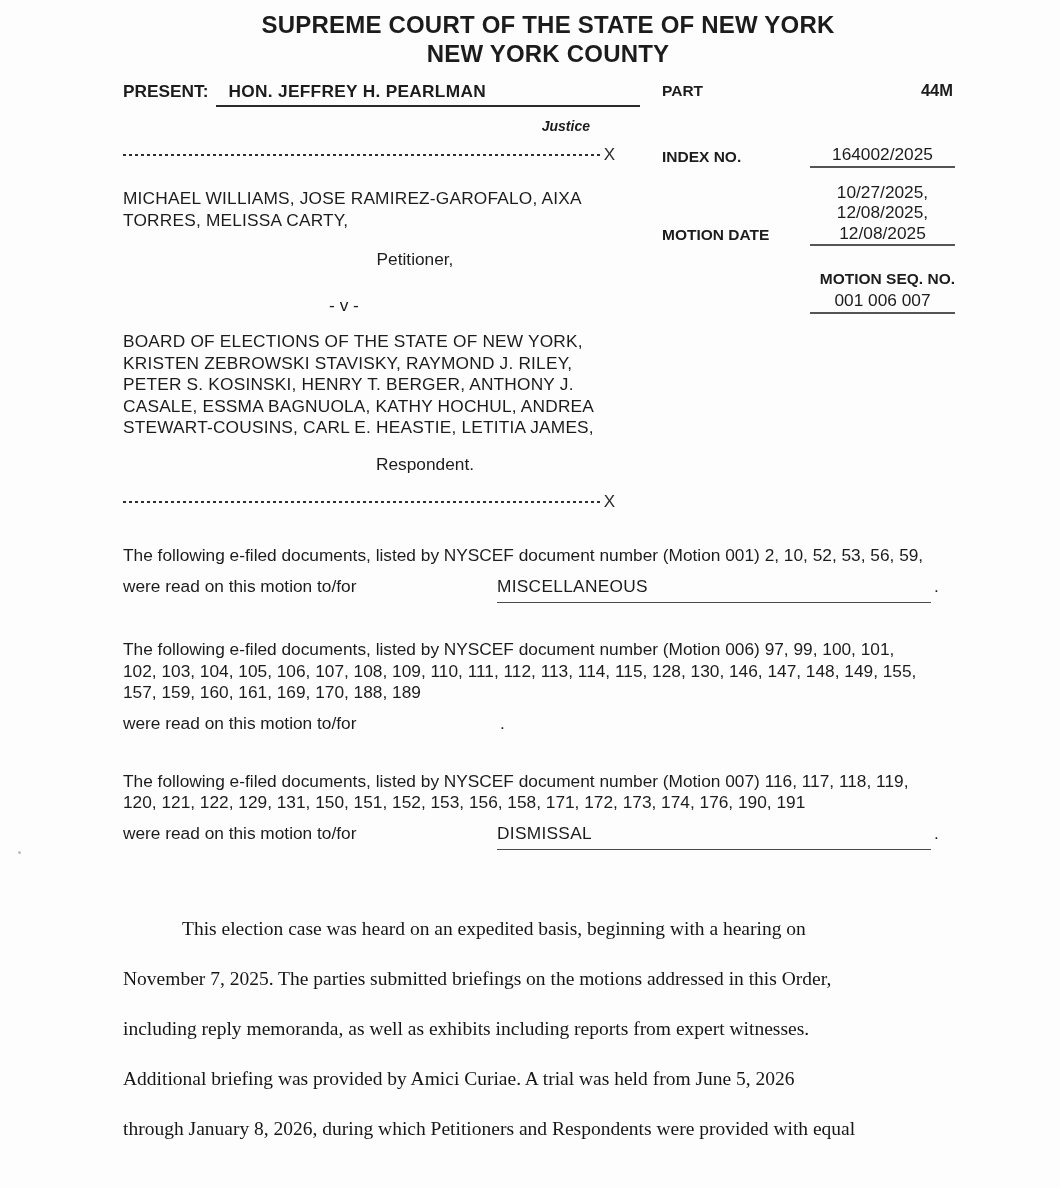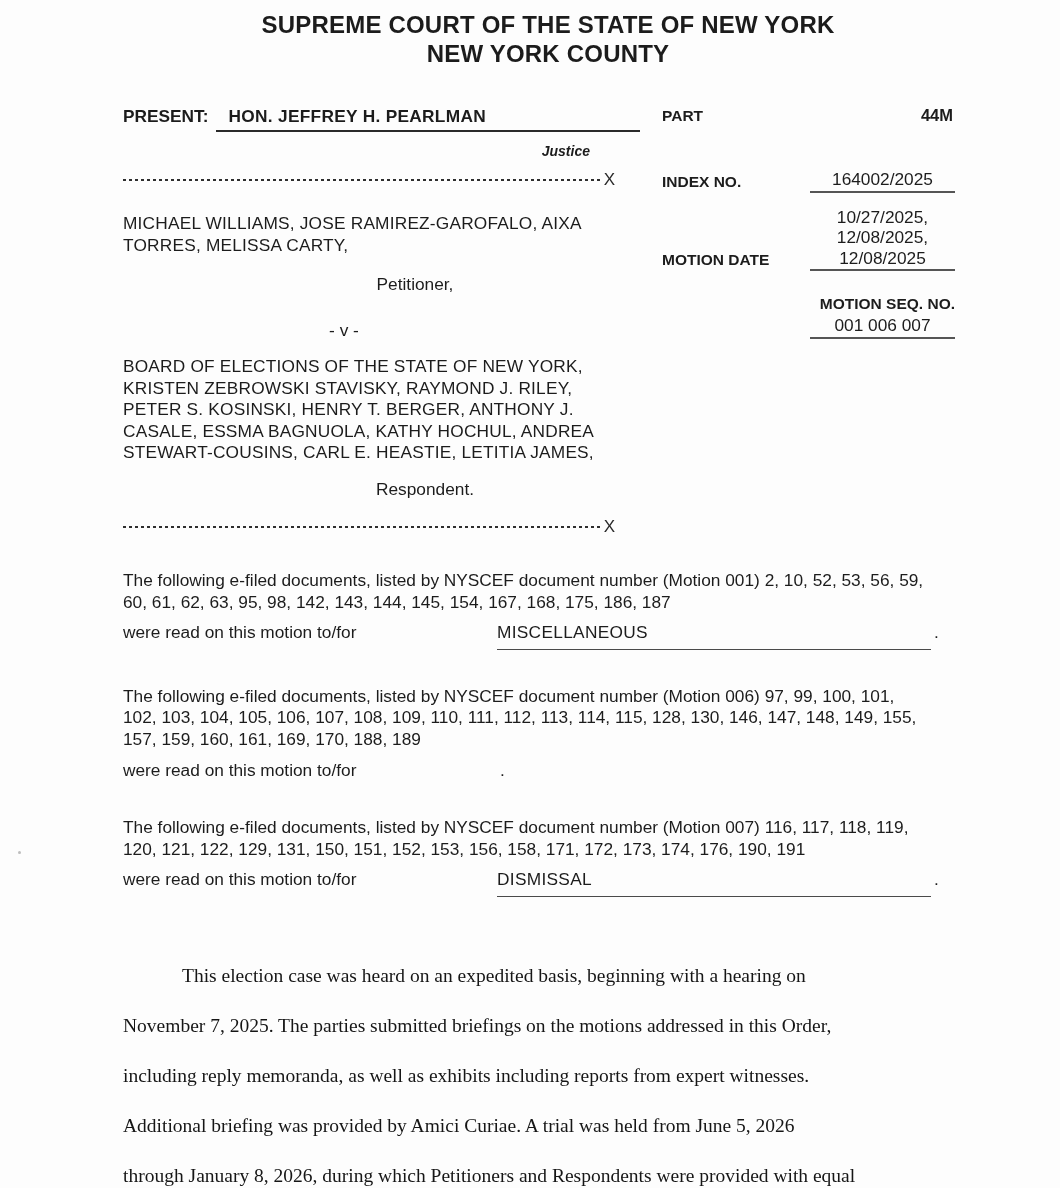--- a/index.html
+++ b/index.html
@@ -20,21 +20,21 @@
   .doc-title {
     text-align: center;
     font-weight: bold;
     font-size: 24px;
     line-height: 29px;
     padding-left: 18px;
     letter-spacing: 0.2px;
   }
 
   
-  .caption { display: flex; margin-top: 38px; justify-content: space-between; }
+  .caption { display: flex; margin-top: 13px; justify-content: space-between; }
   .cap-left  { width: 492px; flex: none; font-size: 17.3px; line-height: 21.5px; }
   .cap-right { width: 293px; flex: none; margin-left: 47px; }
 
   .present-row { display: flex; align-items: baseline; width: 517px; }
   .present-label { font-weight: bold; flex: none; }
   .present-name {
     flex: 1; margin-left: 8px; padding: 0 0 2px 12px;
     border-bottom: 2px solid #2a2a2a;
     font-weight: bold; letter-spacing: 0.3px;
   }
@@ -184,21 +184,20 @@
           <span class="meta-value">001 006 007</span>
         </div>
 
       </div>
     </div>
 
     <div class="recitals">
 
       <div class="recital">
         <div>The following e-filed documents, listed by NYSCEF document number (Motion 001) 2, 10, 52, 53, 56, 59,</div>
-        <div>60, 61, 62, 63, 95, 98, 142, 143, 144, 145, 154, 167, 168, 175, 186, 187</div>
         <div class="were-read-row">
           <span class="were-read-label">were read on this motion to/for</span>
           <span class="relief-box">MISCELLANEOUS</span>
           <span class="relief-period">.</span>
         </div>
       </div>
 
       <div class="recital">
         <div>The following e-filed documents, listed by NYSCEF document number (Motion 006) 97, 99, 100, 101,</div>
         <div>102, 103, 104, 105, 106, 107, 108, 109, 110, 111, 112, 113, 114, 115, 128, 130, 146, 147, 148, 149, 155,</div>

